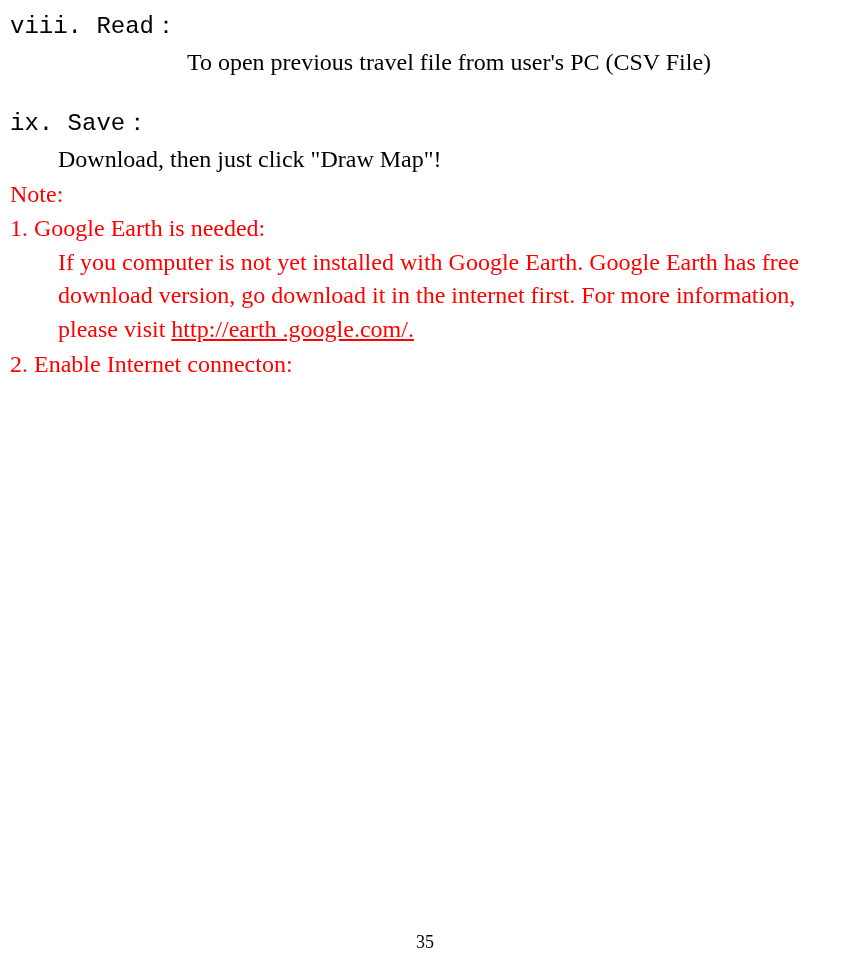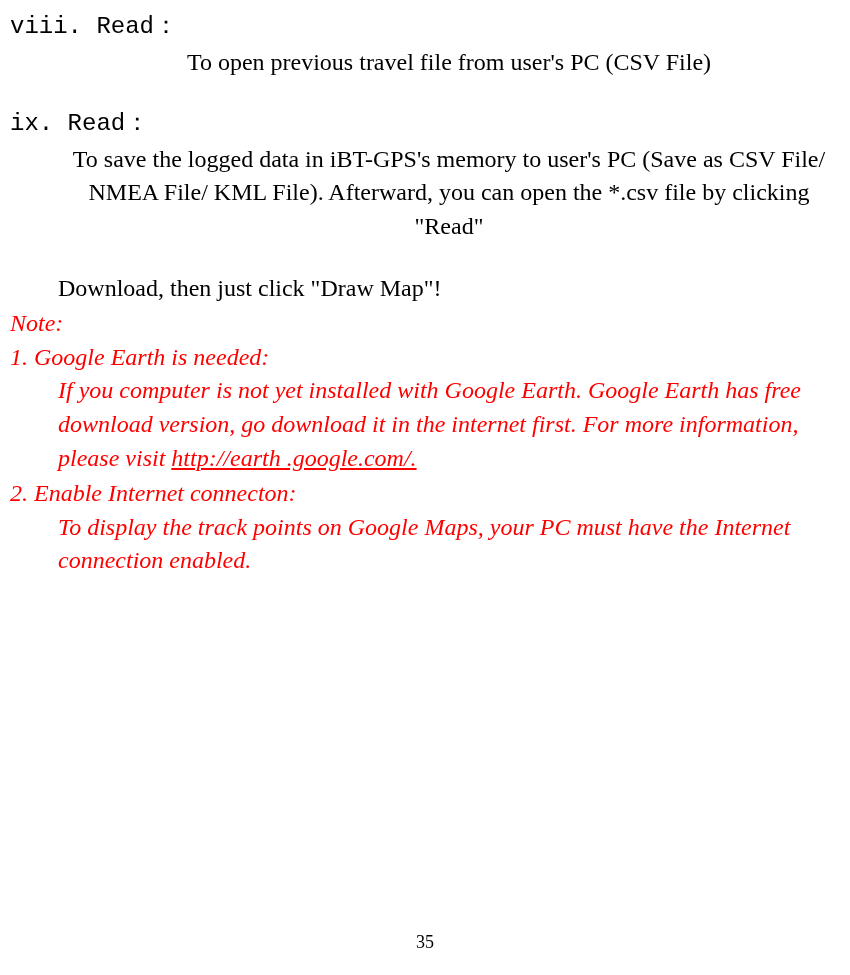--- a/index.html
+++ b/index.html
@@ -26,21 +26,20 @@
       margin-left: 48px;
       margin-bottom: 28px;
       text-align: center;
     }
     .section-body-tight {
       margin-left: 48px;
       margin-bottom: 2px;
     }
     .red {
       color: #ff0000;
-      font-style: italic;
     }
     .link {
       text-decoration: underline;
     }
     .page-number {
       position: absolute;
       bottom: 20px;
       left: 0;
       right: 0;
       text-align: center;
@@ -49,37 +48,35 @@
   </style>
 </head>
 <body>
 
 <div>
   <div class="section-heading">viii. Read：</div>
   <div class="section-body">To open previous travel file from user's PC (CSV File)</div>
 </div>
 
 <div>
-  <div class="section-heading">ix. Read：</div>
-  <div class="section-body">To save the logged data in iBT-GPS's memory to user's PC (Save as CSV File/ NMEA File/ KML File). Afterward, you can open the *.csv file by clicking "Read"</div>
+  <div class="section-heading">ix. Save：</div>
 </div>
 
 <div>
   <div class="section-body-tight">Download, then just click "Draw Map"!</div>
 </div>
 
 <div class="red">
   <div>Note:</div>
 
   <div>
     <div>1. Google Earth is needed:</div>
     <div class="section-body-tight">
       <span>If you computer is not yet installed with Google Earth. Google Earth has free download version, go download it in the internet first. For more information, please visit </span><span class="link">http://earth .google.com/.</span>
     </div>
   </div>
 
   <div>
     <div>2. Enable Internet connecton:</div>
-    <div class="section-body-tight">To display the track points on Google Maps, your PC must have the Internet connection enabled.</div>
   </div>
 </div>
 
 <div class="page-number">35</div>
 
 </body></html>

